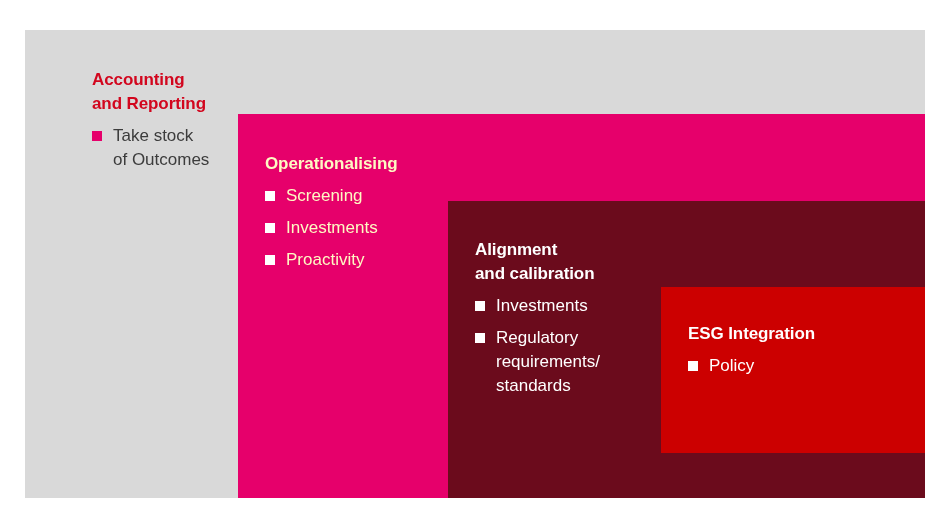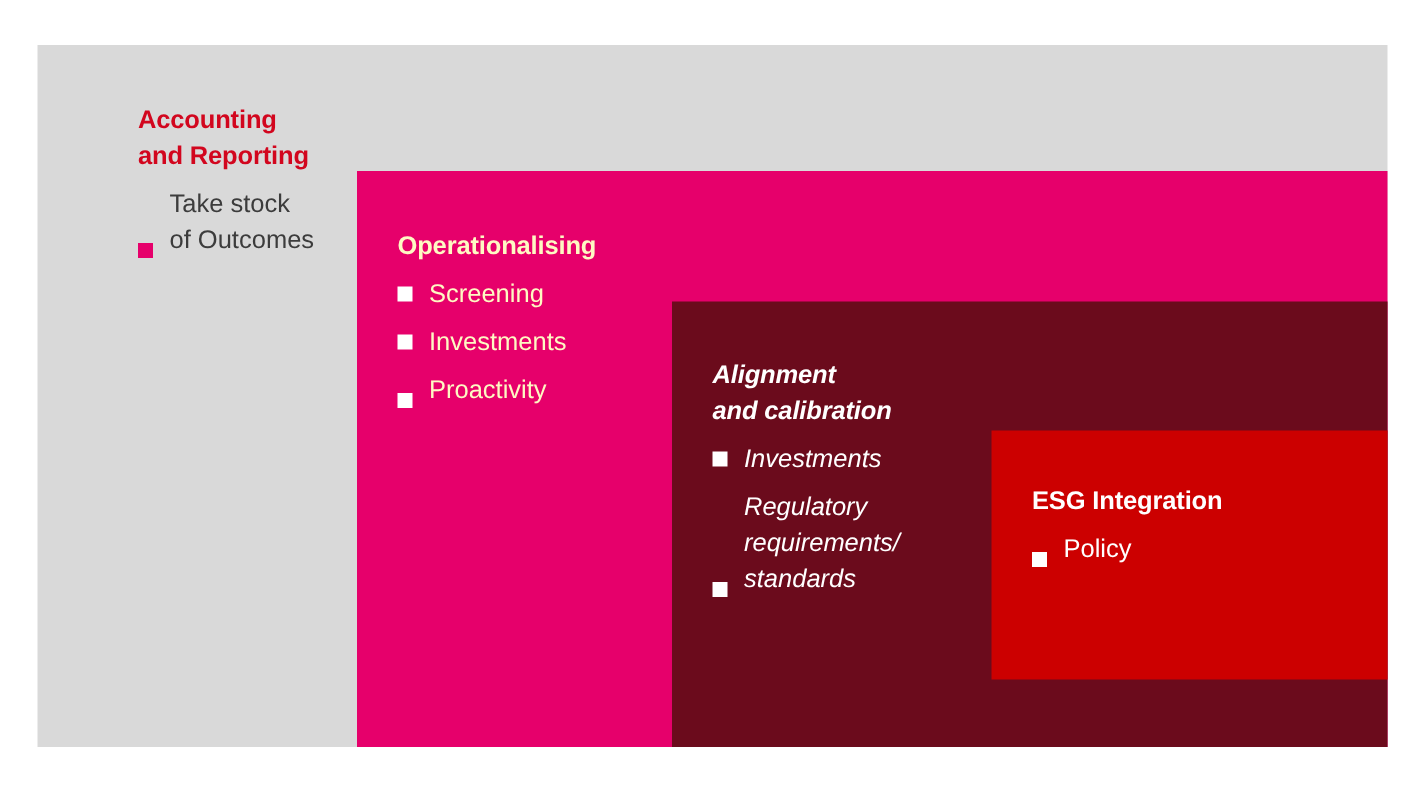--- a/index.html
+++ b/index.html
@@ -29,21 +29,21 @@
   .panel-3 { left: 448px; top: 201px; width: 477px; height: 297px; }
   .panel-4 { left: 661px; top: 287px; width: 264px; height: 166px; }
 
   .panel-body {
     position: absolute;
     left: 0;
     top: 0;
   }
   .panel-1 .panel-body { padding-left: 25px; padding-top: 38px; margin-left: 42px; }
   .panel-2 .panel-body { padding-left: 27px; padding-top: 38px; }
-  .panel-3 .panel-body { padding-left: 27px; padding-top: 37px; font-style: italic; }
+  .panel-3 .panel-body { padding-left: 27px; padding-top: 37px; }
   .panel-4 .panel-body { padding-left: 27px; padding-top: 35px; }
 
   .panel-heading {
     font-weight: bold;
     font-size: 17px;
     line-height: 24px;
     margin: 0 0 8px 0;
     white-space: pre-line;
     letter-spacing: -0.1px;
   }
@@ -52,21 +52,21 @@
     margin: 0;
     padding: 0;
   }
   .bullet-item {
     display: flex;
     align-items: flex-start;
     margin-bottom: 8px;
     font-size: 17px;
     line-height: 24px;
   }
-  .bullet-item:last-child { margin-bottom: 0; align-items: flex-end; }
+  .bullet-item:last-child { margin-bottom: 0; }
   .bullet-marker {
     flex: 0 0 auto;
     width: 10px;
     height: 10px;
     margin-top: 7px;
     margin-right: 11px;
   }
   .bullet-label {
     white-space: pre-line;
   }

